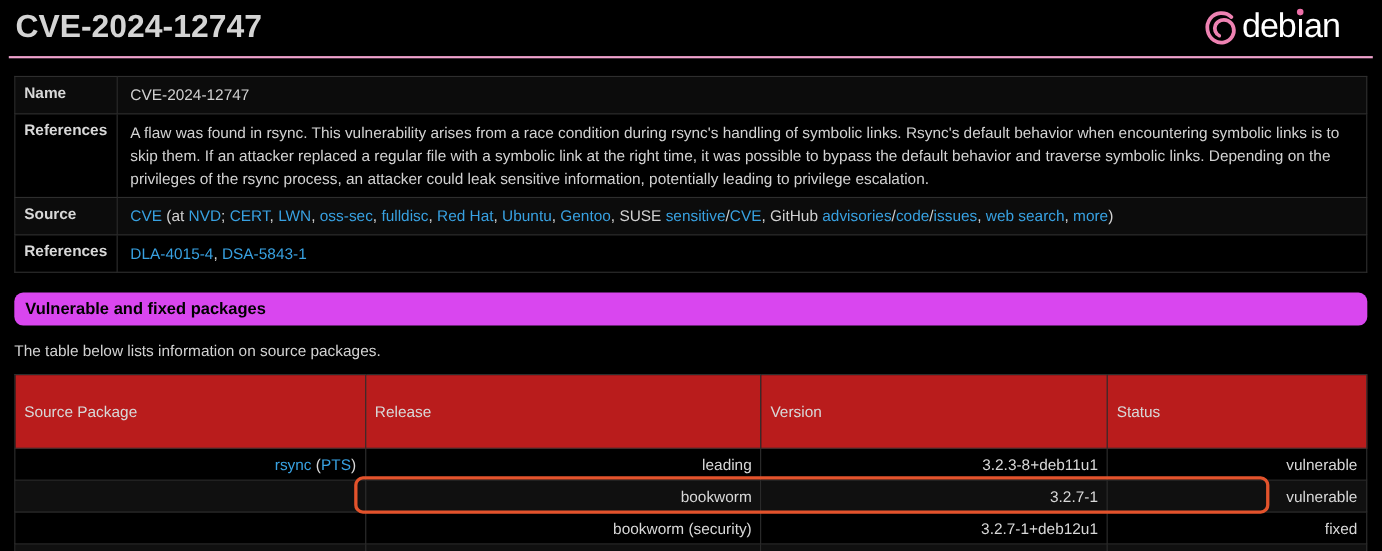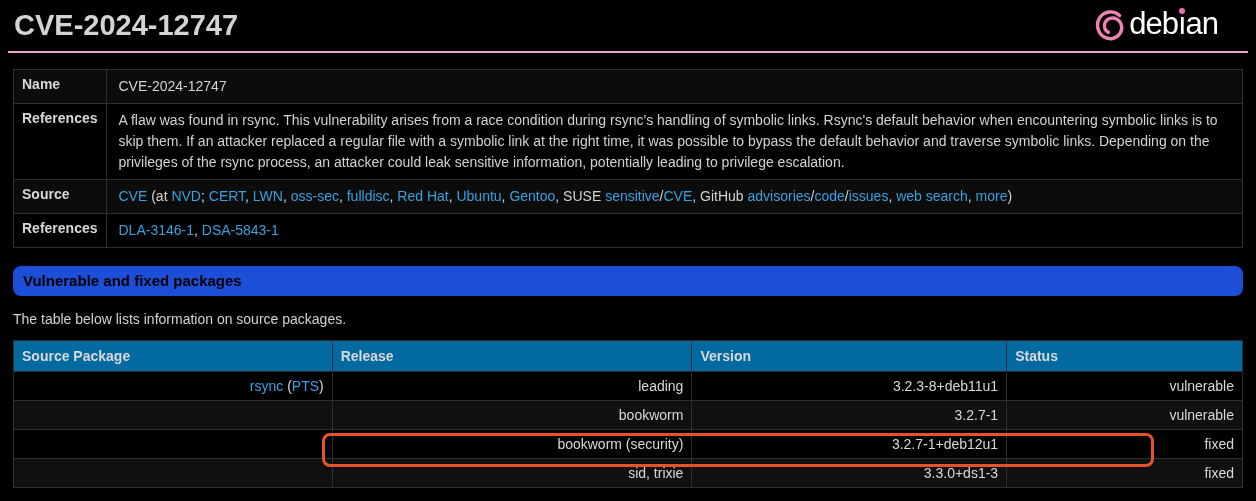--- a/index.html
+++ b/index.html
@@ -26,29 +26,29 @@
   table { border-collapse:collapse; font-size:14px; }
   .info-table { margin:16px 13px 0 13px; width:1230px; }
   .info-table th, .info-table td { border:1px solid #2e2e2e; vertical-align:top; }
   .info-table th { width:88px; text-align:left; font-weight:bold; color:#d8d8d8;
     padding:6px 8px; white-space:nowrap; }
   .info-table td { padding:6px 12px; line-height:21px; }
   .info-table tr:nth-child(odd) { background:#0c0c0c; }
 
   
   .banner { margin:18px 13px 0 13px; width:1230px; height:30px; line-height:30px;
-    background:#1d4ed8; color:#000; font-weight:bold; font-size:15px;
+    background:#d946ef; color:#000; font-weight:bold; font-size:15px;
     padding:0 10px; border-radius:8px; }
 
   .intro { margin:15px 13px 0 13px; font-size:14px; color:#d2d2d2; }
 
   
   .pkg-table { margin:13px 13px 0 13px; width:1230px; }
   .pkg-table th, .pkg-table td { border:1px solid #2e2e2e; text-align:left; }
-  .pkg-table thead th { background:#0369a1; font-weight:bold; color:#d8d8d8; padding:7px 8px; }
+  .pkg-table thead th { background:#b91c1c; font-weight:normal; color:#d8d8d8; padding:25px 8px; }
   .pkg-table tbody td { padding:6px 8px; height:29px; color:#d8d8d8;text-align:right; }
   .pkg-table tbody tr:nth-child(even) { background:#101010; }
   .red { color:#ee6a66; }
 
   
   .annotation-box { position:absolute; left:322px; top:433px; width:832px; height:34px;
     border:3px solid #e3532c; border-radius:8px; pointer-events:none; background:transparent; }
 </style>
 </head>
 <body>
@@ -73,21 +73,21 @@
       <tr>
         <th>References</th>
         <td>A flaw was found in rsync. This vulnerability arises from a race condition during rsync's handling of symbolic links. Rsync's default behavior when encountering symbolic links is to skip them. If an attacker replaced a regular file with a symbolic link at the right time, it was possible to bypass the default behavior and traverse symbolic links. Depending on the privileges of the rsync process, an attacker could leak sensitive information, potentially leading to privilege escalation.</td>
       </tr>
       <tr>
         <th>Source</th>
         <td><a>CVE</a> (at <a>NVD</a>; <a>CERT</a>, <a>LWN</a>, <a>oss-sec</a>, <a>fulldisc</a>, <a>Red Hat</a>, <a>Ubuntu</a>, <a>Gentoo</a>, SUSE <a>sensitive</a>/<a>CVE</a>, GitHub <a>advisories</a>/<a>code</a>/<a>issues</a>, <a>web search</a>, <a>more</a>)</td>
       </tr>
       <tr>
         <th>References</th>
-        <td><a>DLA-3146-1</a>, <a>DSA-5843-1</a></td>
+        <td><a>DLA-4015-4</a>, <a>DSA-5843-1</a></td>
       </tr>
     </tbody>
 </table>
 
 <div class="banner">Vulnerable and fixed packages</div>
 
 <p class="intro">The table below lists information on source packages.</p>
 
 <table class="pkg-table">
   <colgroup>

